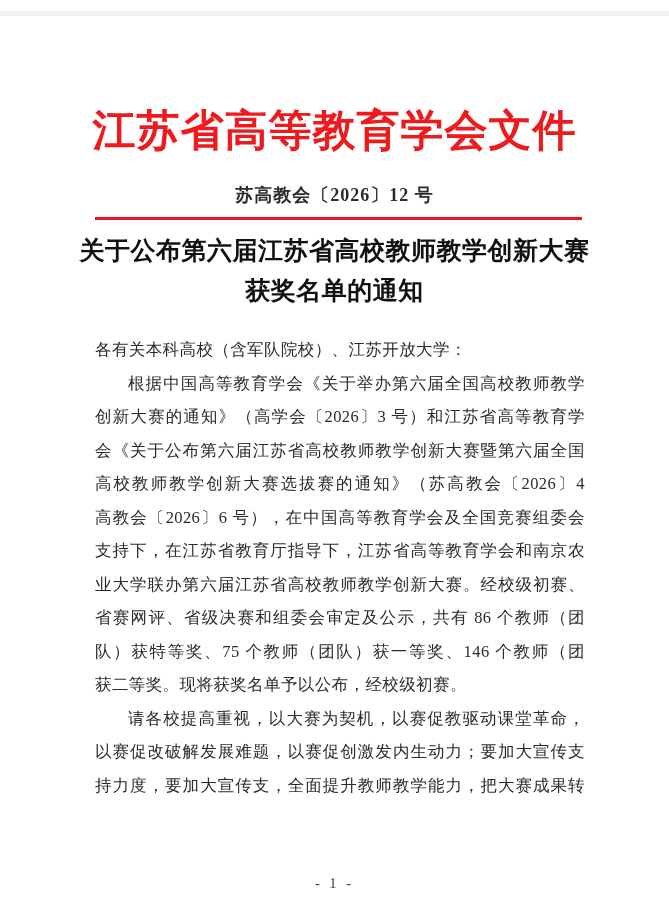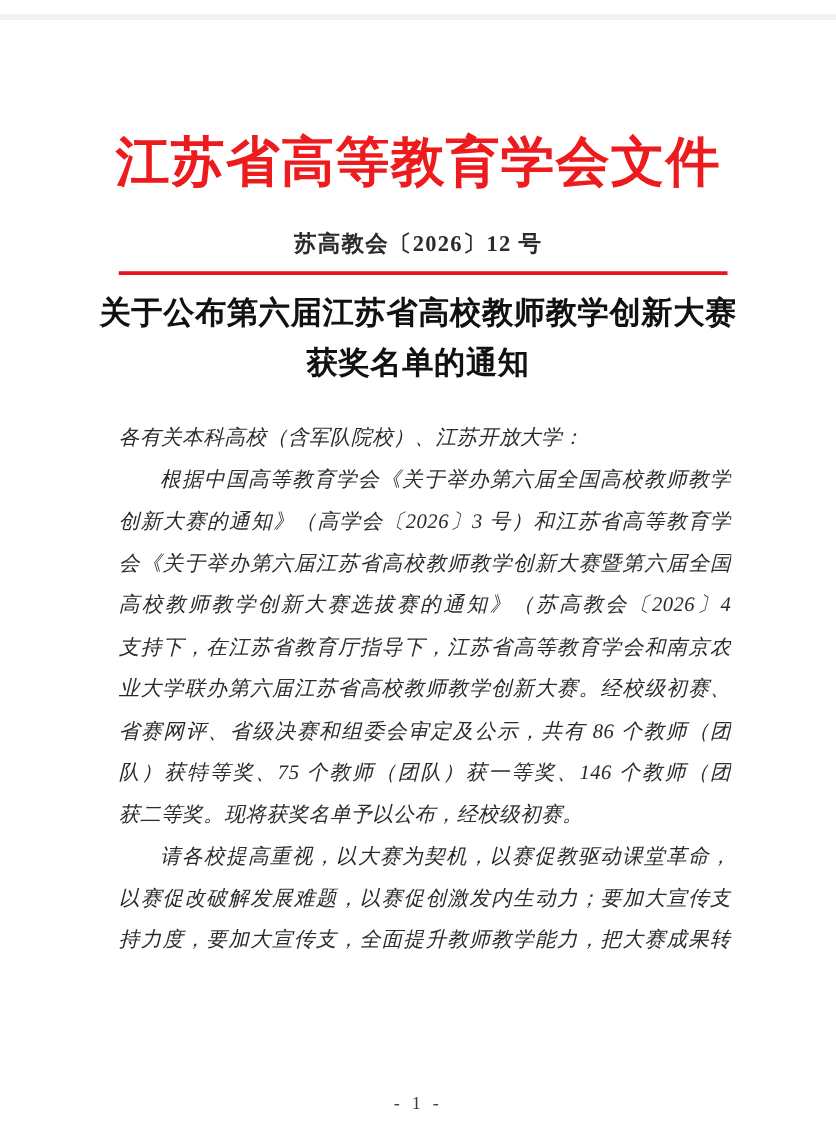--- a/index.html
+++ b/index.html
@@ -61,21 +61,20 @@
     line-height: 40px;
     color: #111111;
   }
   .body-text {
     position: absolute;
     top: 322px; left: 95px;
     width: 490px;
     font-size: 16.5px;
     letter-spacing: 0.4px;
     color: #2b2b2b;
-    font-style: italic;
   }
   .body-line {
     height: 33.5px;
     line-height: 33.5px;
     overflow: hidden;
     text-align: left;
   }
   .body-line.j {
     text-align: justify;
     text-align-last: justify;
@@ -109,22 +108,23 @@
 
   <div class="doc-title">
     <div>关于公布第六届江苏省高校教师教学创新大赛</div>
     <div>获奖名单的通知</div>
   </div>
 
   <div class="body-text">
     <div class="body-line">各有关本科高校（含军队院校）、江苏开放大学：</div>
     <div class="body-line j indent">根据中国高等教育学会《关于举办第六届全国高校教师教学</div>
     <div class="body-line j">创新大赛的通知》（高学会〔2026〕3 号）和江苏省高等教育学</div>
-    <div class="body-line j">会《关于举办第六届江苏省高校教师教学创新大赛暨第六届全国</div>
+    <div class="body-line j">会《关于公布第六届江苏省高校教师教学创新大赛暨第六届全国</div>
     <div class="body-line j">高校教师教学创新大赛选拔赛的通知》（苏高教会〔2026〕4 号）、</div>
+    <div class="body-line j">高教会〔2026〕6 号），在中国高等教育学会及全国竞赛组委会</div>
     <div class="body-line j">支持下，在江苏省教育厅指导下，江苏省高等教育学会和南京农</div>
     <div class="body-line j">业大学联办第六届江苏省高校教师教学创新大赛。经校级初赛、</div>
     <div class="body-line j">省赛网评、省级决赛和组委会审定及公示，共有 86 个教师（团</div>
     <div class="body-line j">队）获特等奖、75 个教师（团队）获一等奖、146 个教师（团队）</div>
     <div class="body-line">获二等奖。现将获奖名单予以公布，经校级初赛。</div>
     <div class="body-line j indent">请各校提高重视，以大赛为契机，以赛促教驱动课堂革命，</div>
     <div class="body-line j">以赛促改破解发展难题，以赛促创激发内生动力；要加大宣传支</div>
     <div class="body-line j">持力度，要加大宣传支，全面提升教师教学能力，把大赛成果转</div>
   </div>
 

